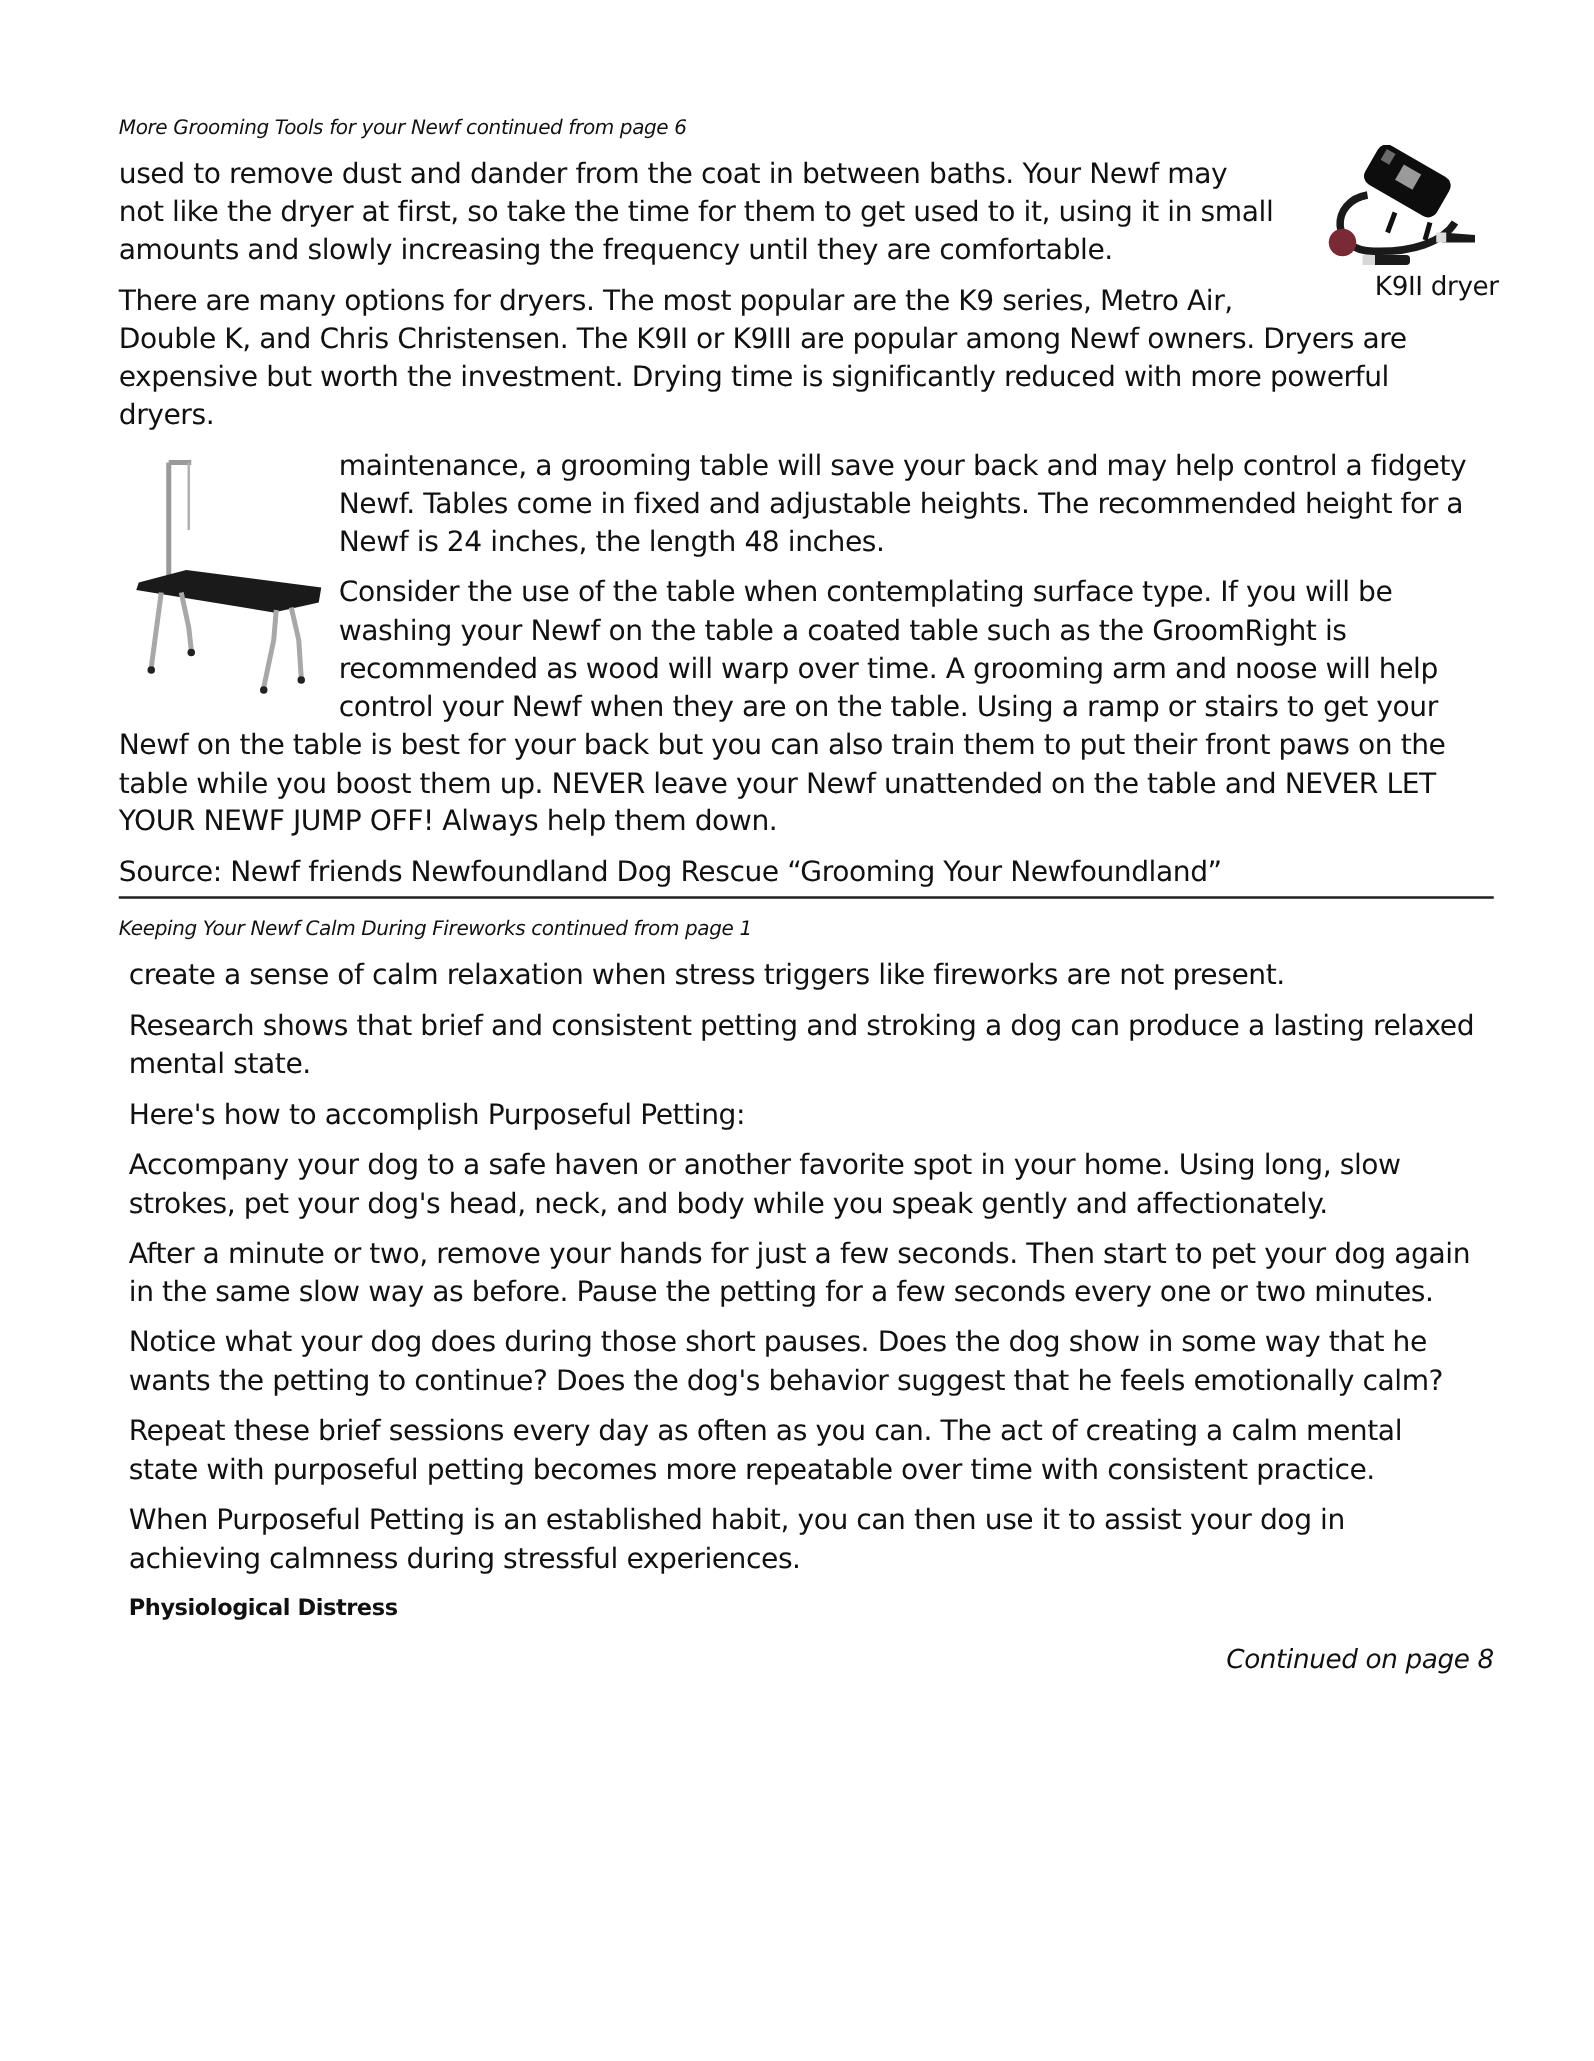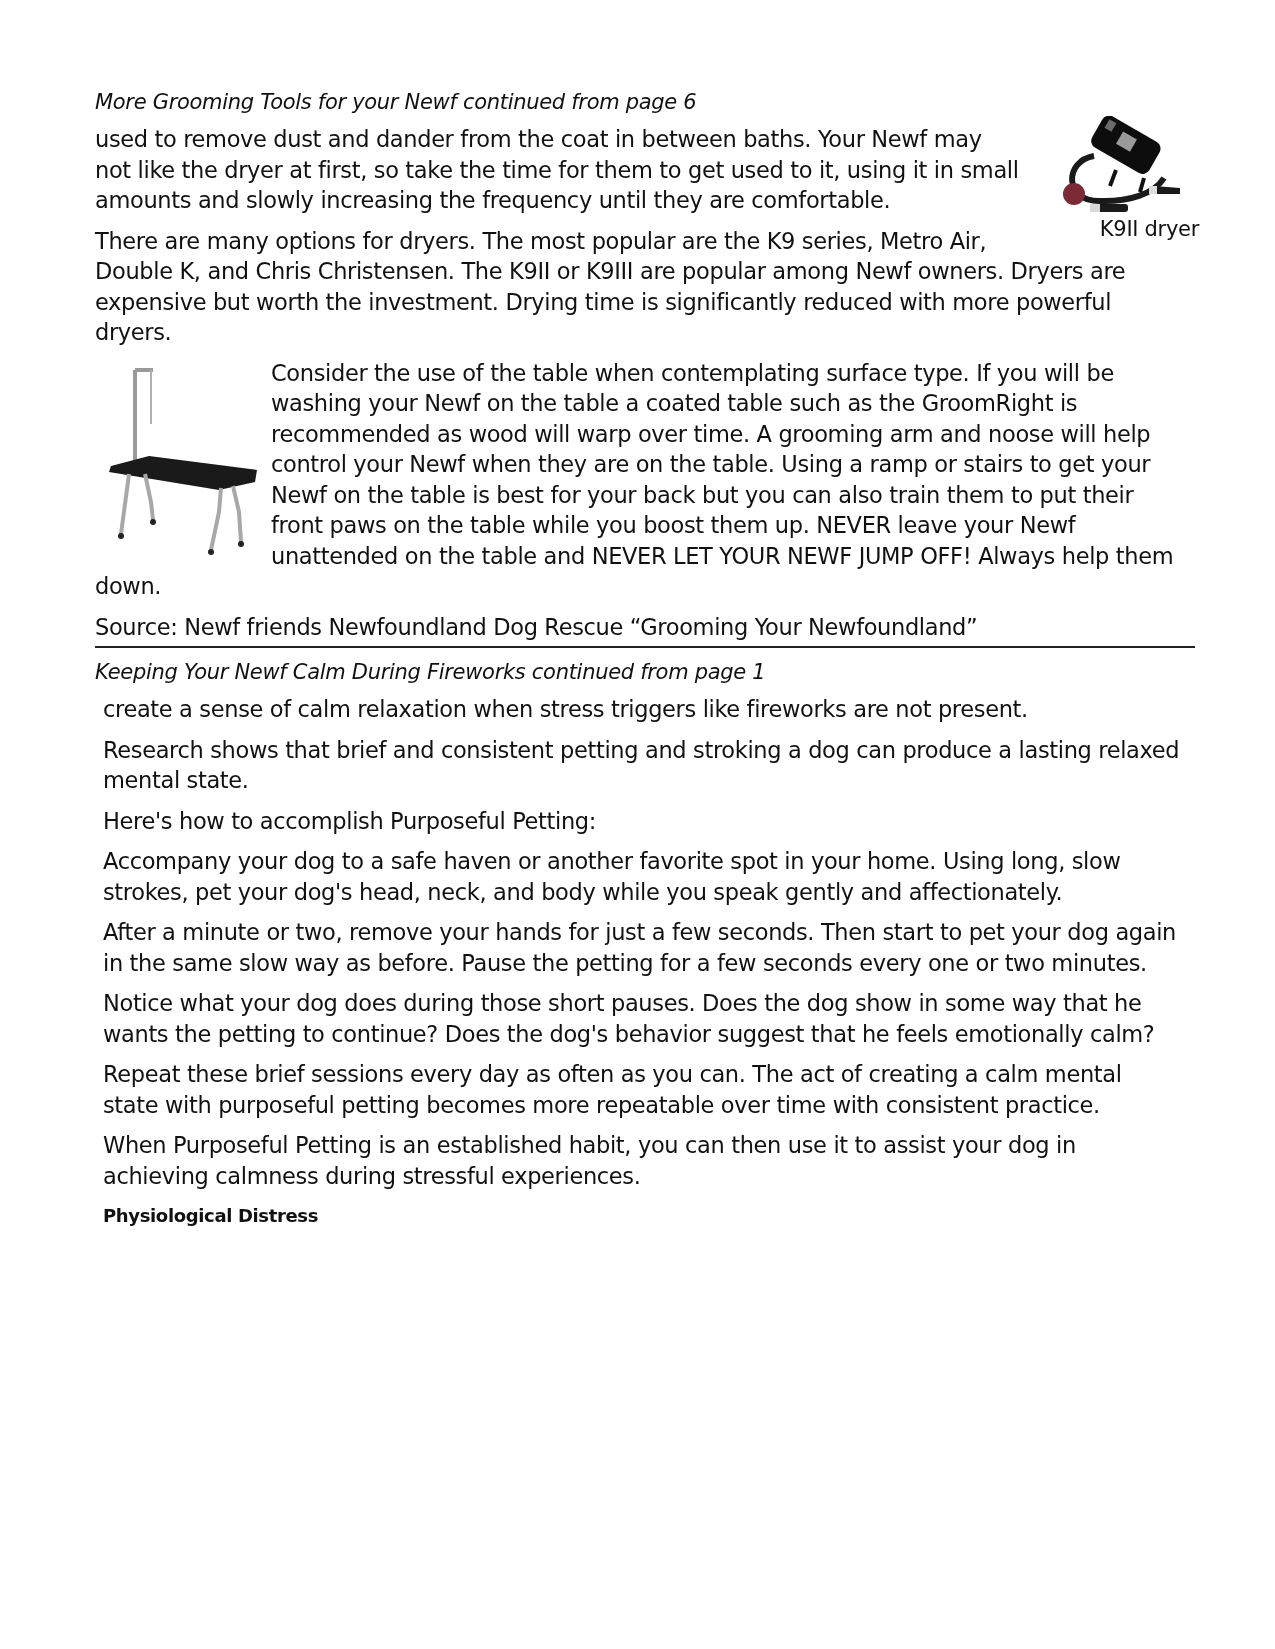--- a/index.html
+++ b/index.html
@@ -1,19 +1,19 @@
 <!DOCTYPE html>
 <html><head>
 <meta charset="utf-8">
 <style>
   html, body { margin: 0; padding: 0; background: #ffffff; }
   body { width: 1275px; height: 1649px; position: relative; overflow: hidden;
          font-family: "DejaVu Sans", sans-serif; color: #111111; }
   .page { position: absolute; left: 95px; top: 88px; width: 1100px; }
-  .lead { font-style: italic; font-size: 21px; line-height: 28px; margin: 0 0 8px 0; letter-spacing: -0.3px; }
+  .lead { font-style: italic; font-size: 16px; line-height: 28px; margin: 0 0 8px 0; letter-spacing: -0.3px; }
   p { margin: 0 13px 10px 0; font-size: 22.5px; line-height: 30.5px; letter-spacing: -0.35px; }
   .sec1-top { position: relative; }
   .dryer-fig { float: right; width: 160px; margin: -8px -4px 4px 18px; text-align: right; }
   .dryer-fig svg { display: block; margin: 0 auto; }
   .caption { font-size: 21px; line-height: 26px; letter-spacing: -0.3px; margin-top: 4px; }
   .table-fig { float: left; width: 170px; height: 200px; margin: 4px 6px 0 0; }
   .bold { font-weight: bold; }
   .divider { border: 0; border-top: 2px solid #222; margin: 4px 0 10px 0; width: 1100px; }
   .sec2 { padding-left: 8px; }
   .sec2 .lead { margin-left: -8px; }
@@ -70,34 +70,36 @@
           <path d="M34 112 L30 142 M30 142 L26 172" stroke="#a8a8a8" stroke-width="4" fill="none"></path>
           <path d="M50 112 L56 140 L58 158" stroke="#a8a8a8" stroke-width="4" fill="none"></path>
           <path d="M126 126 L124 150 L116 188" stroke="#a8a8a8" stroke-width="4" fill="none"></path>
           <path d="M138 124 L144 150 L146 180" stroke="#a8a8a8" stroke-width="4" fill="none"></path>
           <circle cx="26" cy="174" r="3" fill="#222"></circle>
           <circle cx="58" cy="160" r="3" fill="#222"></circle>
           <circle cx="116" cy="190" r="3" fill="#222"></circle>
           <circle cx="146" cy="182" r="3" fill="#222"></circle>
         </svg>
       </div>
+      <p style="padding-left:0;" id="gt-p1-rest">maintenance, a grooming table will save your back and may help control a fidgety Newf. Tables come in fixed and adjustable heights. The recommended height for a Newf is 24 inches, the length 48 inches.</p>
       <p>Consider the use of the table when contemplating surface type. If you will be washing your Newf on the table a coated table such as the GroomRight is recommended as wood will warp over time. A grooming arm and noose will help control your Newf when they are on the table. Using a ramp or stairs to get your Newf on the table is best for your back but you can also train them to put their front paws on the table while you boost them up. NEVER leave your Newf unattended on the table and NEVER LET YOUR NEWF JUMP OFF! Always help them down.</p>
     </div>
 
     <p style="clear:both; margin-bottom:2px;">Source: Newf friends Newfoundland Dog Rescue “Grooming Your Newfoundland”</p>
   </div>
 
   <hr class="divider">
 
   <div class="sec2">
     <div class="lead">Keeping Your Newf Calm During Fireworks continued from page 1</div>
     <p>create a sense of calm relaxation when stress triggers like fireworks are not present.</p>
     <p>Research shows that brief and consistent petting and stroking a dog can produce a lasting relaxed mental state.</p>
     <p>Here's how to accomplish Purposeful Petting:</p>
     <p>Accompany your dog to a safe haven or another favorite spot in your home. Using long, slow strokes, pet your dog's head, neck, and body while you speak gently and affectionately.</p>
     <p>After a minute or two, remove your hands for just a few seconds. Then start to pet your dog again in the same slow way as before. Pause the petting for a few seconds every one or two minutes.</p>
     <p>Notice what your dog does during those short pauses. Does the dog show in some way that he wants the petting to continue? Does the dog's behavior suggest that he feels emotionally calm?</p>
     <p>Repeat these brief sessions every day as often as you can. The act of creating a calm mental state with purposeful petting becomes more repeatable over time with consistent practice.</p>
     <p>When Purposeful Petting is an established habit, you can then use it to assist your dog in achieving calmness during stressful experiences.</p>
     <div class="heading">Physiological Distress</div>
+    <div class="cont">Continued on page 8</div>
   </div>
 
 </div>
 
 </body></html>

